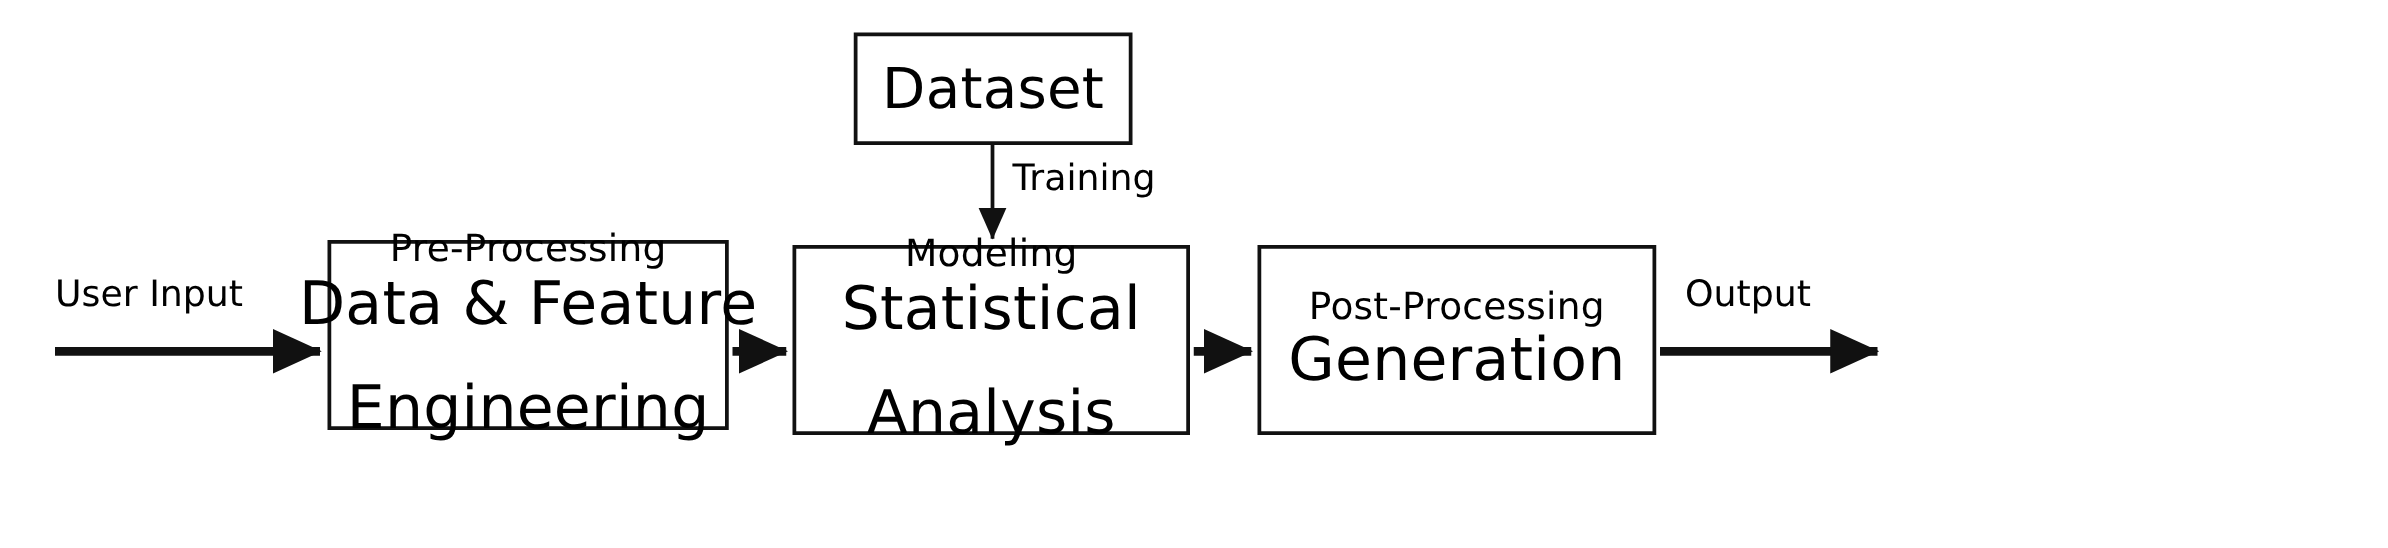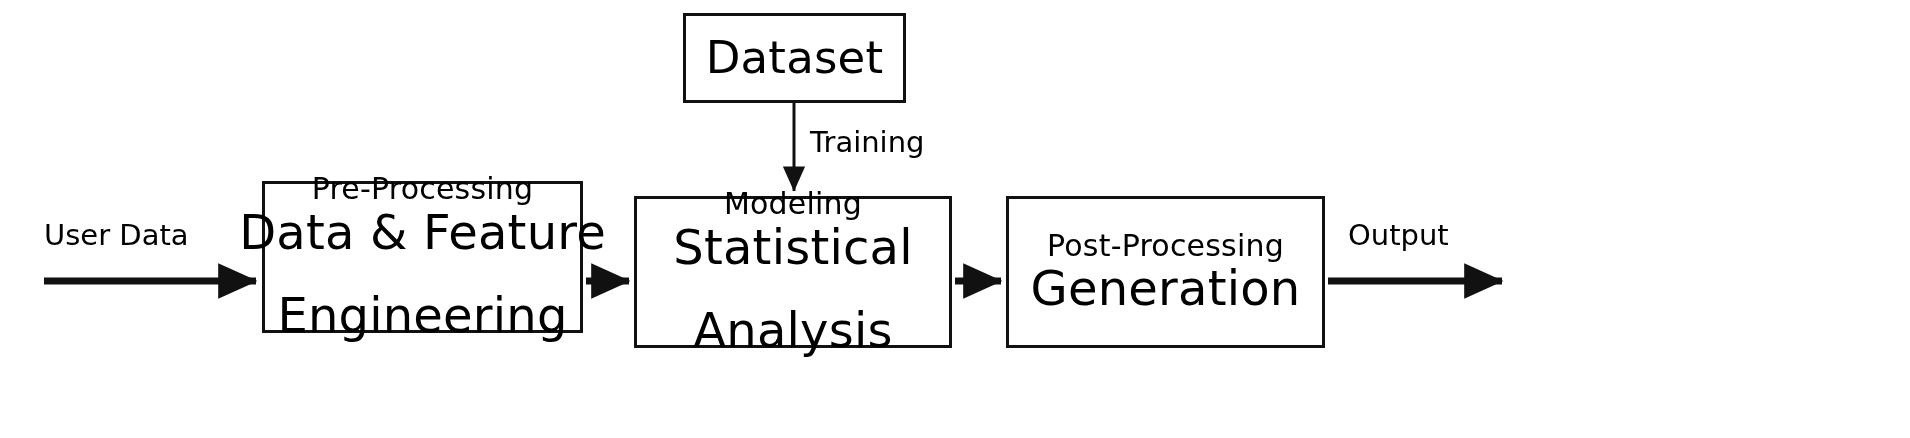--- a/index.html
+++ b/index.html
@@ -49,30 +49,30 @@
     font-size: 48px;
     letter-spacing: 0.2px;
     white-space: nowrap;
   }
   .node .main .l2 {
     display: block;
     margin-top: 33px;
   }
   #node-dataset {
     left: 683px;
-    top: 13px;
+    top: 26px;
     width: 223px;
     height: 90px;
   }
   #node-dataset .main {
     font-size: 45px;
   }
   #node-preprocessing {
     left: 262px;
-    top: 181px;
+    top: 192px;
     width: 321px;
     height: 152px;
   }
   #node-modeling {
     left: 634px;
     top: 196px;
     width: 318px;
     height: 152px;
   }
   #node-postprocessing {
@@ -147,19 +147,19 @@
     </div>
   </div>
 
   <div class="node" id="node-postprocessing">
     <div class="sub">Post-Processing</div>
     <div class="main">
       <span class="l1">Generation</span>
     </div>
   </div>
 
-  <div class="edge-label" id="label-user-input">User Data</div>
+  <div class="edge-label" id="label-user-input">User Input</div>
 
   <div class="edge-label" id="label-training">Training</div>
 
   <div class="edge-label" id="label-output">Output</div>
 
 </div>
 
 </body></html>

